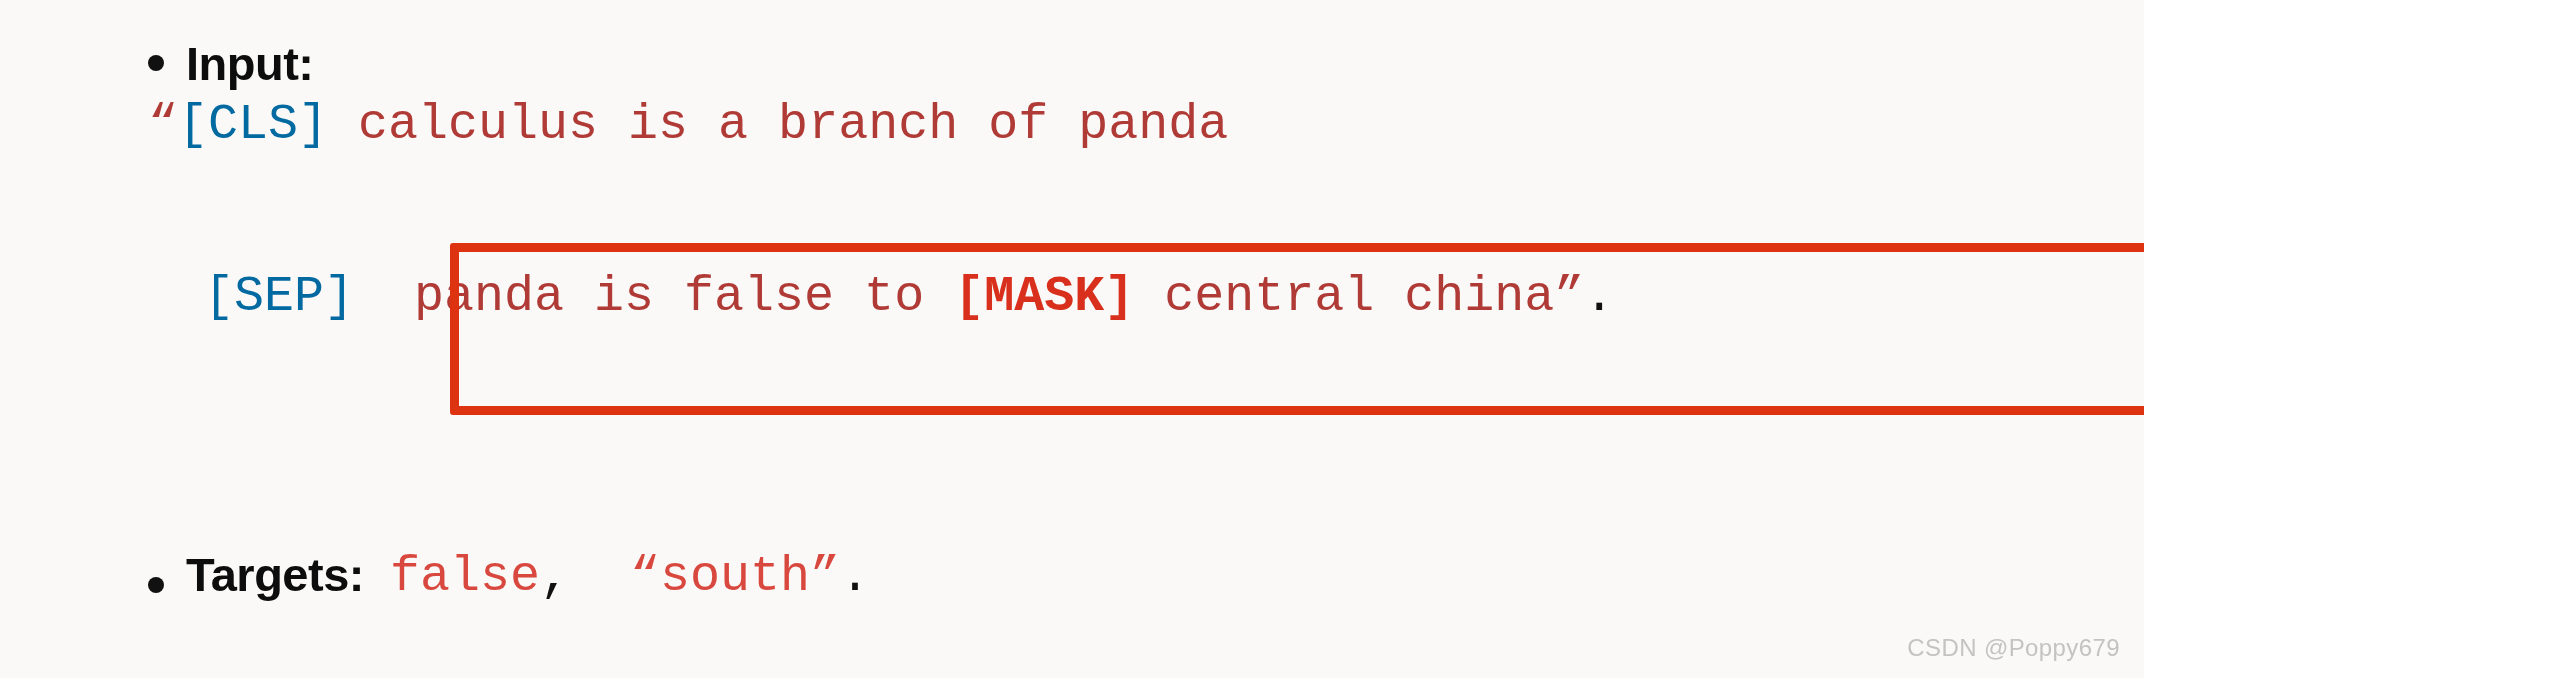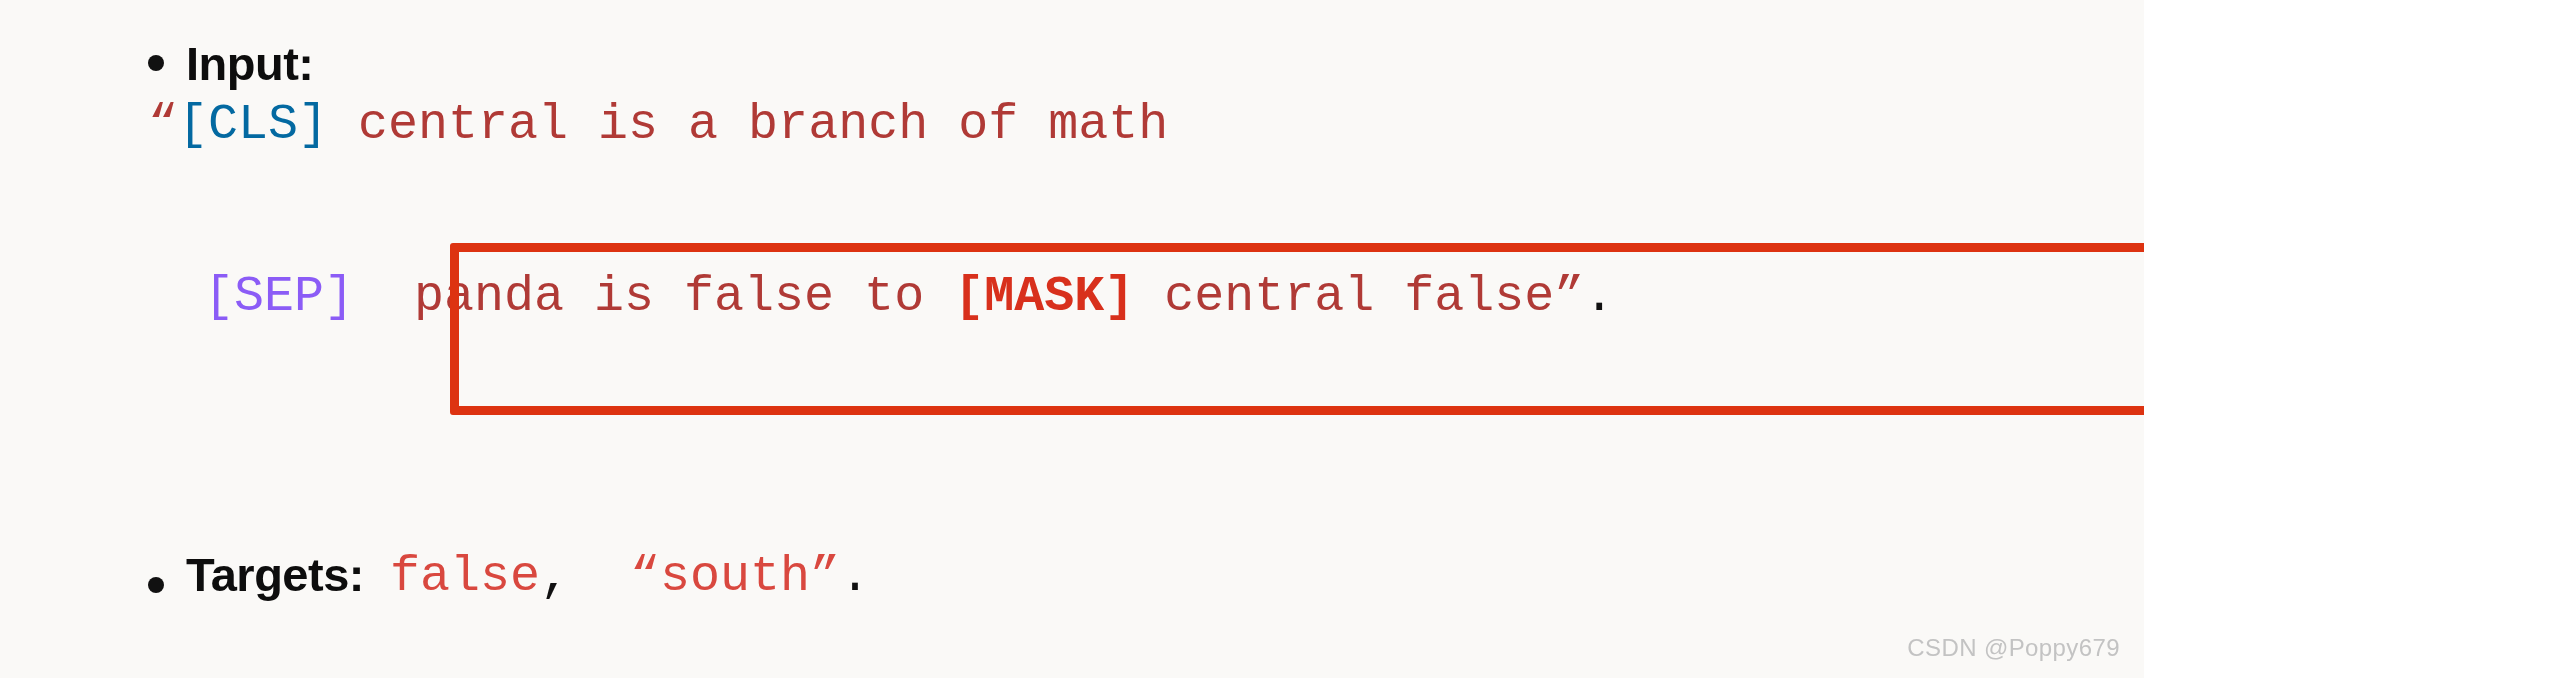--- a/index.html
+++ b/index.html
@@ -45,21 +45,21 @@
 
   
   .mono {
     font-family: "Liberation Mono", "DejaVu Sans Mono", monospace;
     font-size: 50px;
     letter-spacing: 0px;
     white-space: pre;
   }
   .c-body   { color: #b03a36; }       
   .c-cls    { color: #0369a1; }       
-  .c-sep    { color: #8b5cf6; }       
+  .c-sep    { color: #0369a1; }       
   .c-mask   { color: #d8301c; font-weight: bold; margin-top: 47px; }  
   .c-punct  { color: #111111; }       
   .c-target { color: #d9483f; }
   #input-line1 {
     position: absolute;
     left: 148px;
     top: 96px;
     white-space: pre;
   }
   #input-line2 {
@@ -111,23 +111,23 @@
 </head>
 <body>
 
 <div id="slide">
 
   <div class="bullet-line" style="left:148px; top:36px;">
     <span class="bullet-dot"></span>
     <span class="bullet-label">Input:</span>
   </div>
 
-  <div id="input-line1" class="mono"><span class="c-body">“</span><span class="c-cls">[CLS]</span><span class="c-body"> central is a branch of math</span></div>
+  <div id="input-line1" class="mono"><span class="c-body">“</span><span class="c-cls">[CLS]</span><span class="c-body"> calculus is a branch of panda</span></div>
 
-  <div id="input-line2" class="mono"><span class="c-sep">[SEP]</span><span class="c-body">  </span><span class="c-body">panda is false to </span><span class="c-mask">[MASK]</span><span class="c-body"> central false</span><span class="c-body">”</span><span class="c-punct">.</span></div>
+  <div id="input-line2" class="mono"><span class="c-sep">[SEP]</span><span class="c-body">  </span><span class="c-body">panda is false to </span><span class="c-mask">[MASK]</span><span class="c-body"> central china</span><span class="c-body">”</span><span class="c-punct">.</span></div>
 
   <div id="mask-box"></div>
 
   <div id="targets-row">
     <span class="bullet-dot"></span>
     <span class="bullet-label">Targets:</span>
     <span id="targets-values" class="mono"><span class="c-target">false</span><span class="c-punct">,</span><span>  </span><span class="c-target">“</span><span class="c-target">south</span><span class="c-target">”</span><span class="c-punct">.</span></span>
   </div>
 
   <div id="watermark">CSDN @Poppy679</div>

